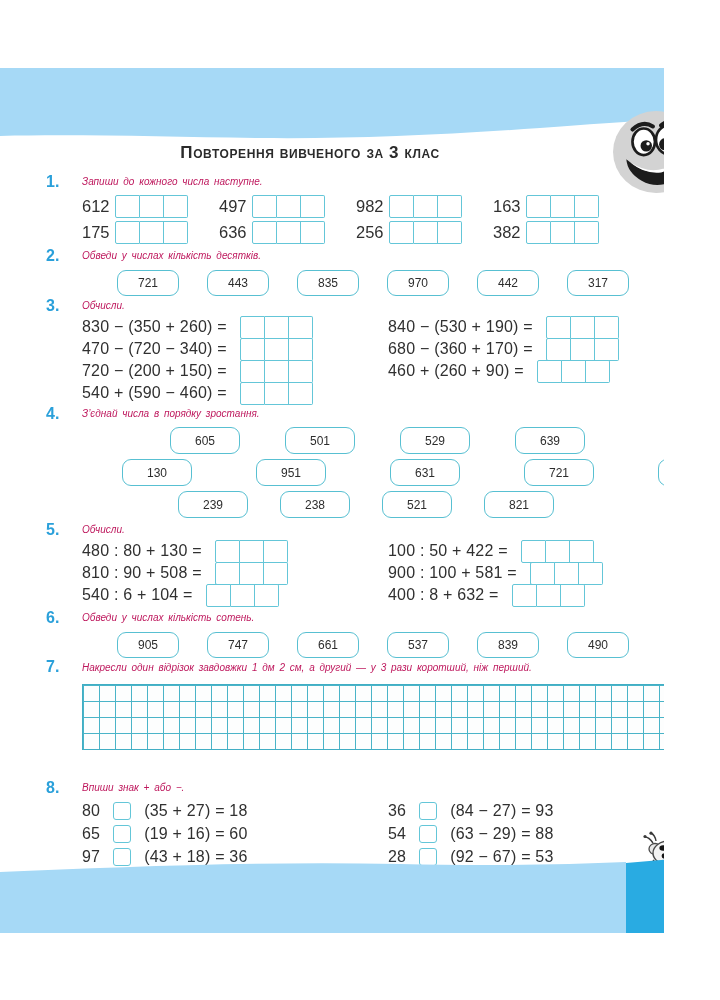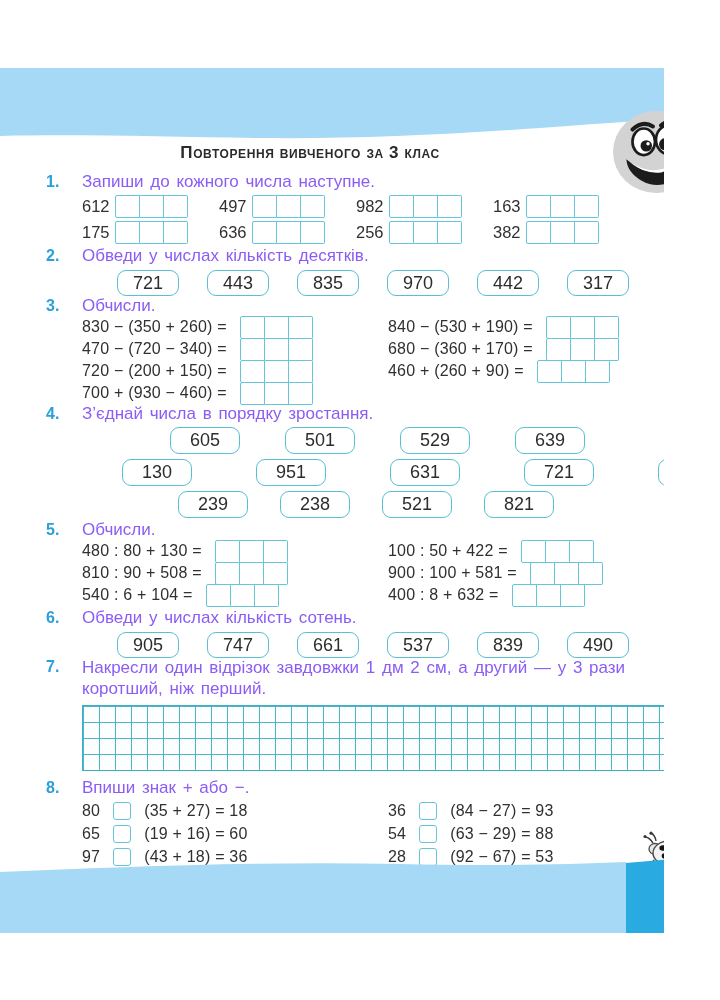--- a/index.html
+++ b/index.html
@@ -10,37 +10,37 @@
   .header-band{position:absolute;top:68px;left:0;width:720px;height:74px;}
   .smiley{position:absolute;top:110px;left:612px;width:88px;height:84px;}
 
   .title{position:absolute;top:143px;left:0;width:620px;text-align:center;
          font-weight:bold;font-size:17px;letter-spacing:.6px;font-variant:small-caps;color:#2b2b2b;}
 
   
   .ex{position:absolute;left:46px;width:654px;display:flex;align-items:flex-start;}
   .ex-num{flex:0 0 36px;font-weight:bold;font-size:16px;color:#2aa0da;line-height:20px;}
   .ex-body{flex:1;}
-  .instr{font-size:17px;line-height:20px;word-spacing:2px;color:#8b5cf6;}
+  .instr{font-size:10px;line-height:20px;word-spacing:2px;color:#be185d;font-style:italic;}
 
   
   .cells3{display:inline-flex;vertical-align:middle;margin-left:6px;}
   .cell{width:23px;height:21px;background:#fff;border:1.7px solid #64c6d8;}
   .cell + .cell{border-left:none;}
   .cell:first-child{border-radius:2px 0 0 2px;}
   .cell:last-child{border-radius:0 2px 2px 0;}
 
   
   .ex1-row{display:flex;margin-top:3px;}
   .ex1-unit{width:127px;margin-right:10px;display:flex;align-items:center;font-size:16.5px;}
   .ex1-unit .cells3{margin-left:5px;}
 
   
   .numbox{width:60px;height:24px;border:1.8px solid #58c0d2;border-radius:9px;background:#fff;
-          display:flex;align-items:center;justify-content:center;font-size:18px;color:#2d2d2d;flex:0 0 auto;}
+          display:flex;align-items:center;justify-content:center;font-size:12px;color:#2d2d2d;flex:0 0 auto;}
   .boxrow{display:flex;margin-top:4px;}
   .boxrow.indent{padding-left:35px;gap:28px;}
   .ex4 .numbox{width:68px;height:25px;}
   .ex4row{display:flex;margin-bottom:5px;}
 
   
   .cols{display:flex;}
   .colL{width:306px;flex:0 0 306px;}
   .colR{flex:1;}
   .exprow{display:flex;align-items:center;height:22px;font-size:16px;letter-spacing:.2px;white-space:nowrap;gap:7px;}
@@ -199,21 +199,21 @@
             </div>
           <div class="exprow">
               <span>720 − (200 + 150) =</span>
               <span class="cells3">
                 <span class="cell"></span>
                 <span class="cell"></span>
                 <span class="cell"></span>
               </span>
             </div>
           <div class="exprow">
-              <span>700 + (930 − 460) =</span>
+              <span>540 + (590 − 460) =</span>
               <span class="cells3">
                 <span class="cell"></span>
                 <span class="cell"></span>
                 <span class="cell"></span>
               </span>
             </div>
         </div>
         <div class="colR">
           <div class="exprow">
               <span>840 − (530 + 190) =</span>

